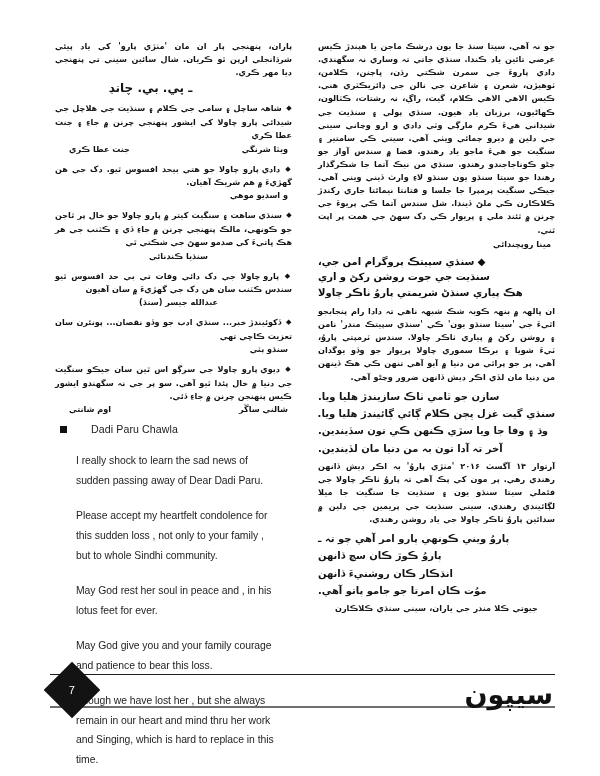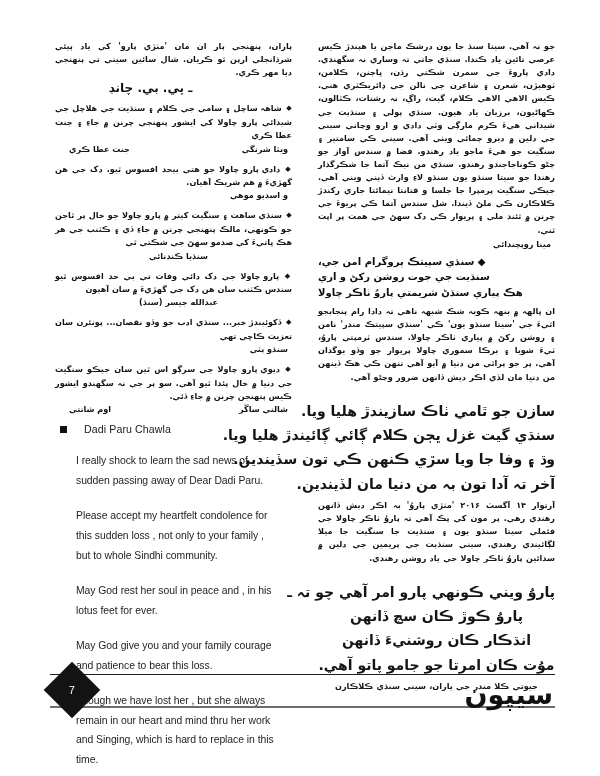--- a/index.html
+++ b/index.html
@@ -121,35 +121,35 @@
     color: #0d0d0d;
     line-height: 1.58;
     margin: 3px 0 4px 0;
   }
   .sd-head div { white-space: nowrap; }
 
   
   .sd-verse {
     direction: rtl;
     unicode-bidi: isolate;
-    text-align: center;
-    font-family: "DejaVu Sans", "Liberation Sans", sans-serif;
-    font-size: 14px;
+    text-align: left;
+    font-family: "DejaVu Sans", "Liberation Sans", sans-serif;
+    font-size: 10px;
     font-weight: 700;
     color: #141414;
     line-height: 1.74;
-    margin: 15px 0 3px 0;
+    margin: 4px 0 3px 0;
   }
   .sd-verse div { white-space: nowrap; }
 
   
   .en-head {
     display: flex;
     align-items: center;
-    gap: 17px;
+    gap: 24px;
     margin: 7px 0 5px 0;
     padding-left: 5px;
   }
   .en-square {
     width: 7px;
     height: 7px;
     background: #111;
     flex: 0 0 7px;
     display: block;
   }

